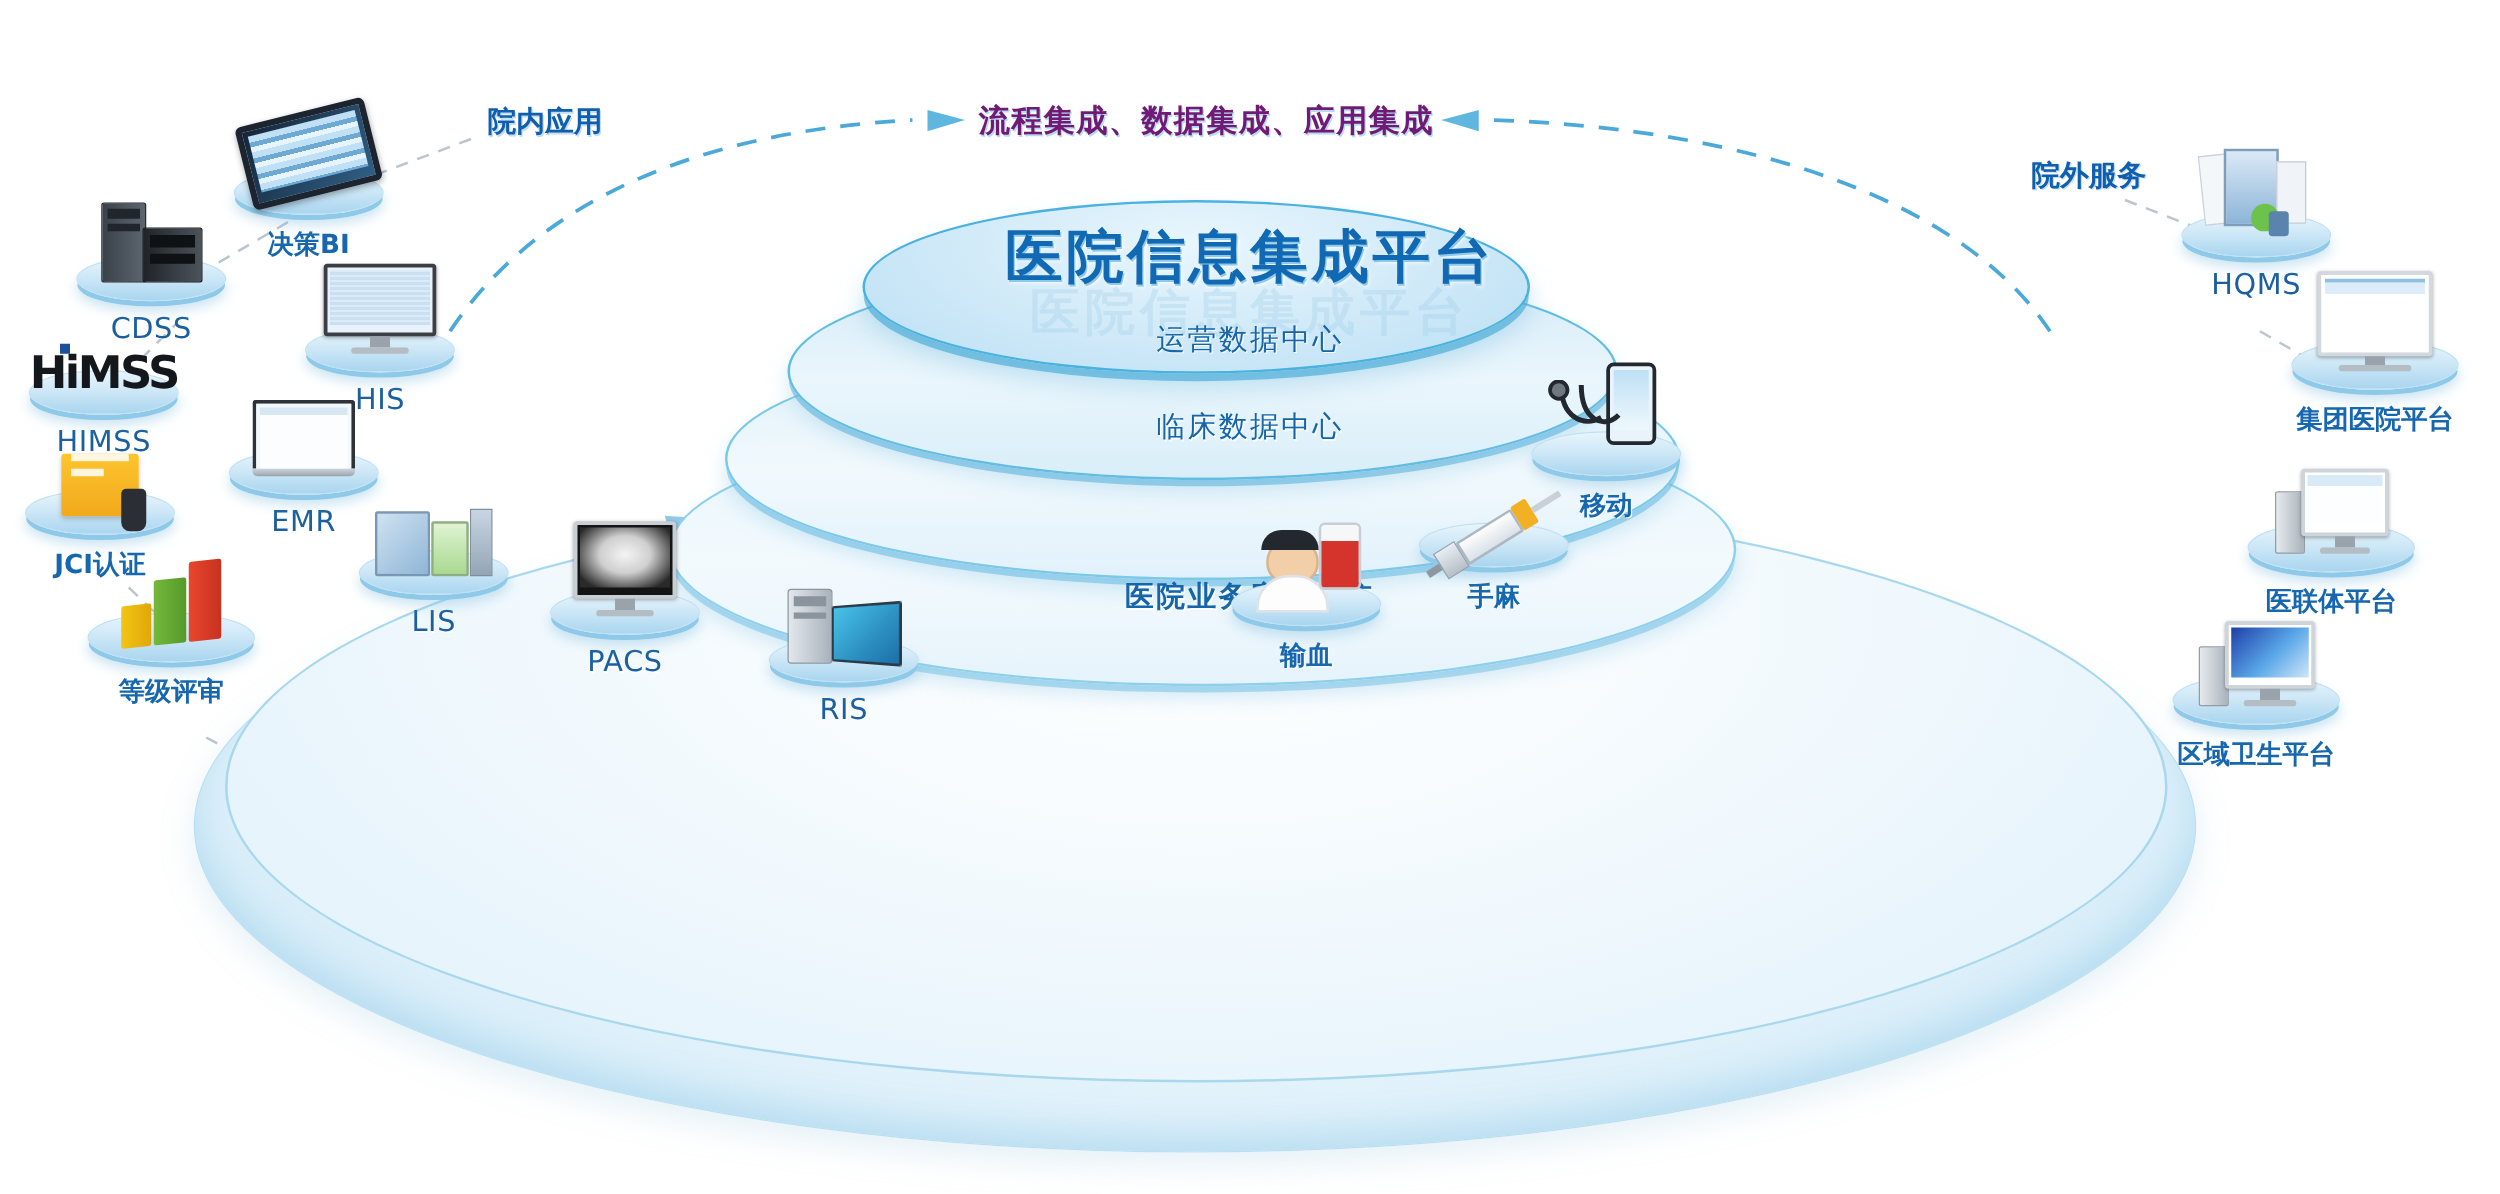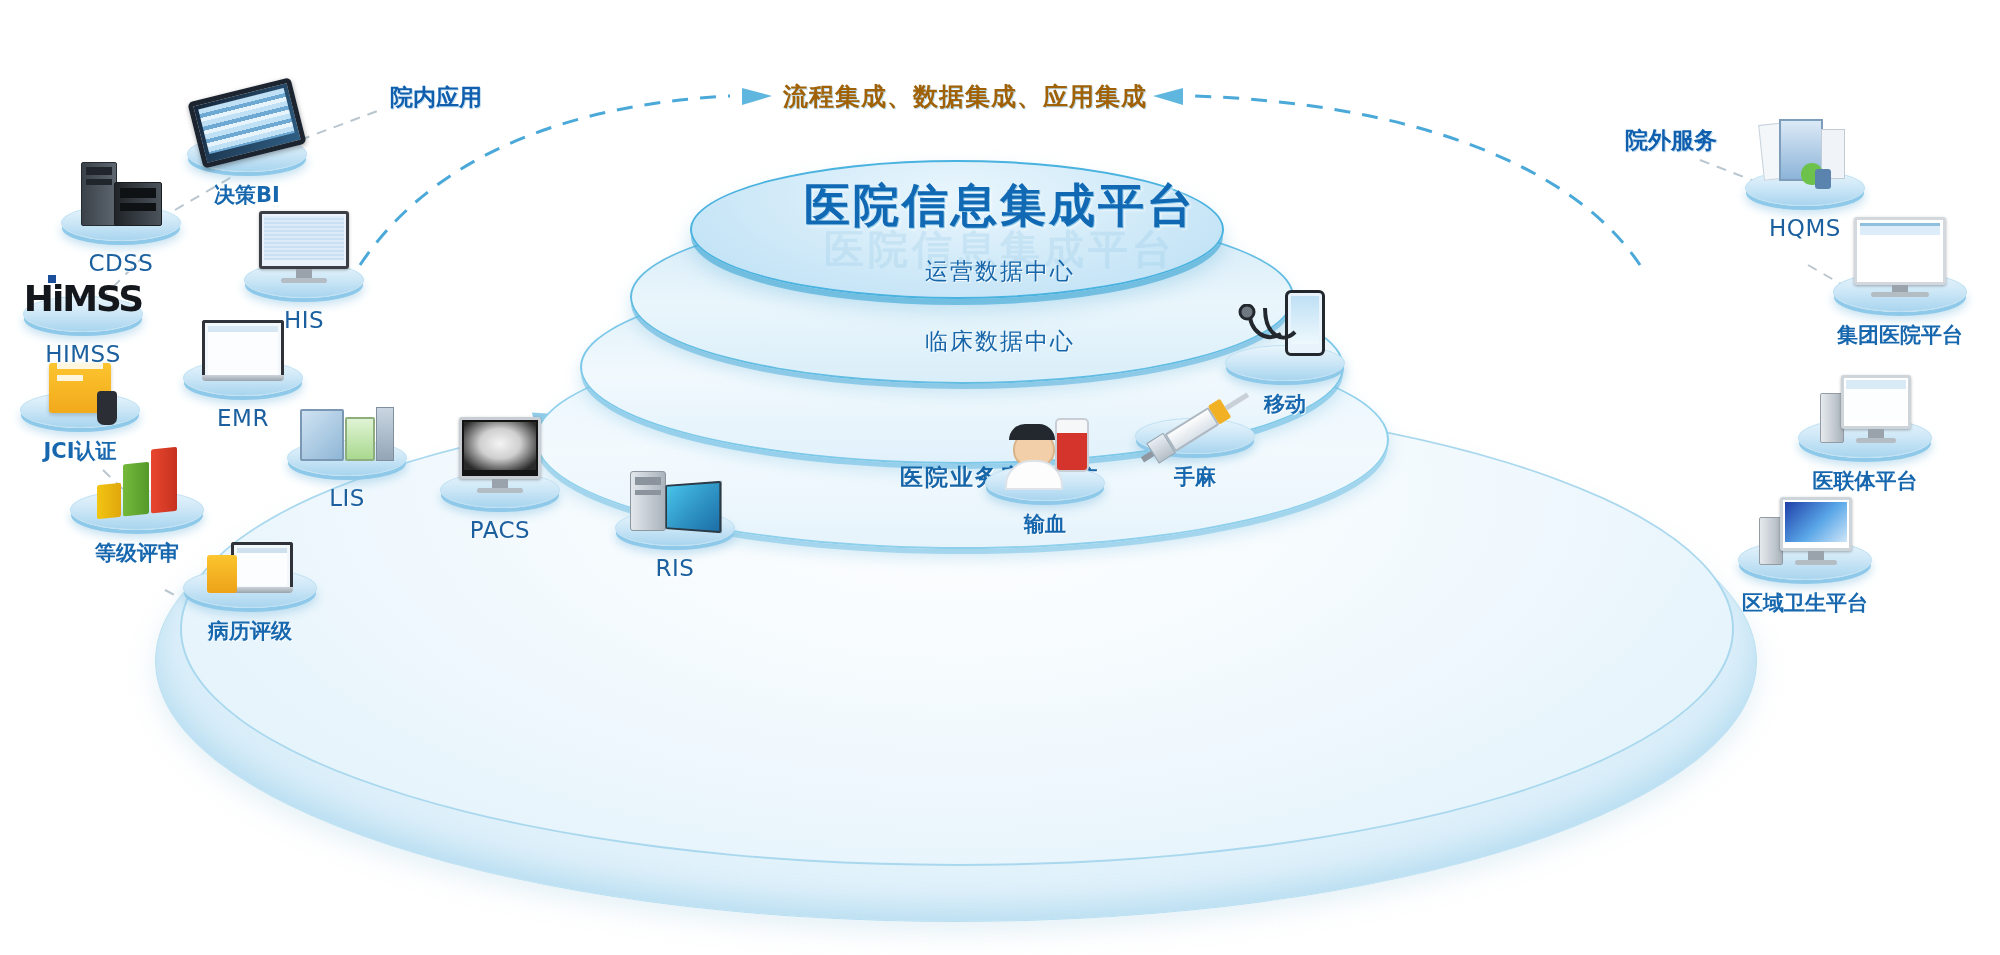--- a/index.html
+++ b/index.html
@@ -65,21 +65,21 @@
     text-shadow:1px 1px 0 rgba(255,255,255,.85);
     font-family:"DejaVu Sans","Liberation Sans",sans-serif;
   }
   .biz-label{
     position:absolute;width:2000px;left:0;text-align:center;top:462px;
     font-size:23px;font-weight:bold;color:#1565a8;letter-spacing:2px;
     text-shadow:1px 1px 0 rgba(255,255,255,.9);
     font-family:"DejaVu Sans","Liberation Sans",sans-serif;
   }
   .banner{
-    position:absolute;font-size:25px;font-weight:bold;color:#a16207;letter-spacing:1px;
+    position:absolute;font-size:25px;font-weight:bold;color:#701a75;letter-spacing:1px;
     text-shadow:1px 1px 0 #b9dbf0;
     font-family:Liberation Sans, sans-serif;white-space:nowrap;
   }
   .sect-label{
     position:absolute;font-size:23px;font-weight:bold;color:#0f5fae;
     text-shadow:1px 1px 0 #c4deef;
     font-family:"DejaVu Sans","Liberation Sans",sans-serif;white-space:nowrap;
   }
 
   
@@ -246,36 +246,20 @@
         <div style="display:flex;align-items:flex-end;gap:2px;transform:skewY(-6deg);">
           <div style="width:24px;height:34px;background:linear-gradient(to right,#f2c513,#e0a70b);border-radius:2px;"></div>
           <div style="width:26px;height:52px;background:linear-gradient(to right,#74b93b,#55992a);border-radius:2px;"></div>
           <div style="width:26px;height:64px;background:linear-gradient(to right,#e8462e,#c63220);border-radius:2px;"></div>
         </div>
       </div>
     </div>
     <div class="node-label">等级评审</div>
   </div>
 
-  <div class="node" style="left:155px;top:568px;">
-    <div class="pedestal lg">
-      <div class="icon-wrap">
-        <div style="display:flex;align-items:flex-end;">
-          <div style="width:30px;height:38px;background:linear-gradient(to bottom,#fcc52e,#eda218);border-radius:3px;margin-right:-6px;z-index:1;"></div>
-          <div class="lap" style="width:62px;">
-            <div class="lid" style="height:42px;">
-              <div style="margin:3px;height:33px;background:#fbfdff;border-top:5px solid #cfe0ee;"></div>
-            </div>
-            <div class="kb"></div>
-          </div>
-        </div>
-      </div>
-    </div>
-    <div class="node-label">病历评级</div>
-  </div>
 
   <div class="node" style="left:209px;top:262px;">
     <div class="pedestal">
       <div class="icon-wrap">
         <div class="mon">
           <div class="screen" style="width:84px;height:52px;">
             <div class="scan" style="margin:2px;height:44px;"></div>
           </div>
           <div class="stand"></div>
             <div class="base"></div>

